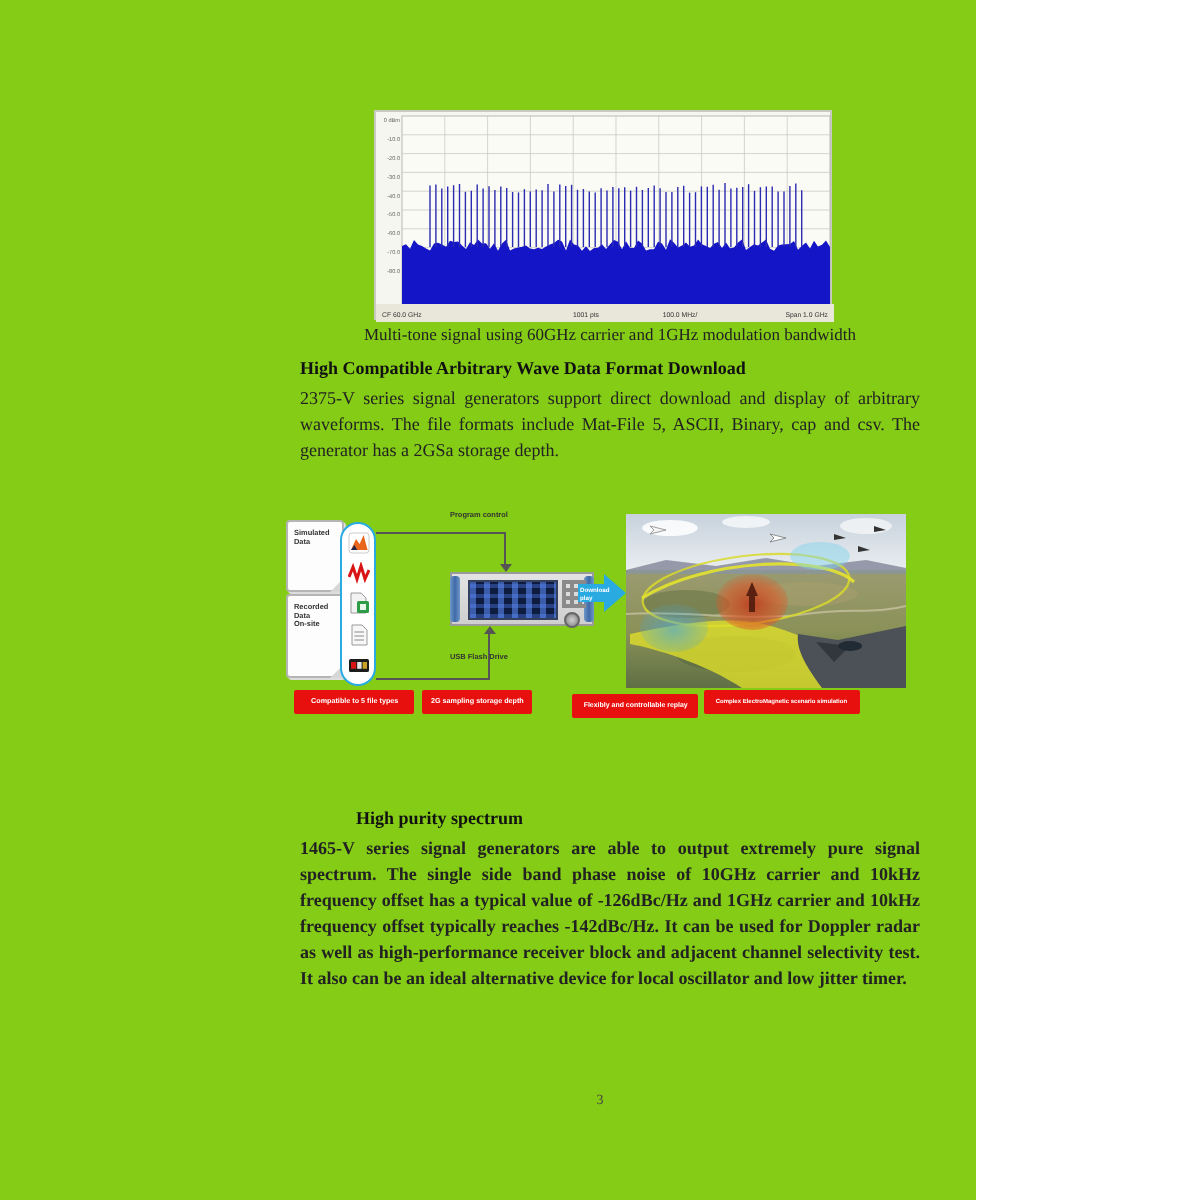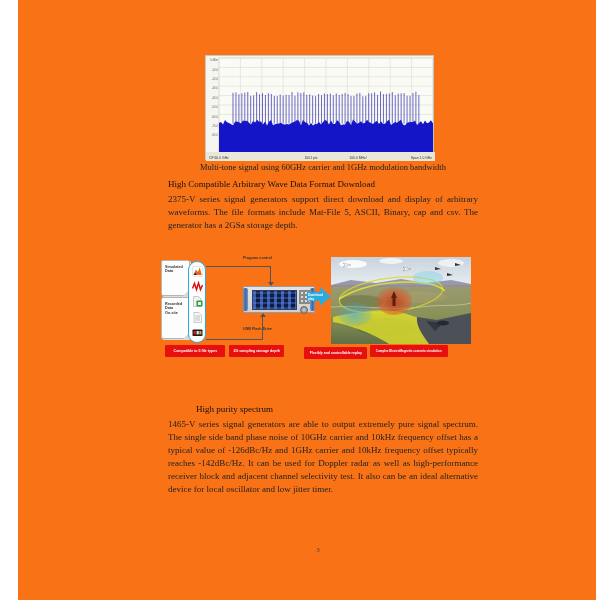--- a/index.html
+++ b/index.html
@@ -1,31 +1,31 @@
 <!DOCTYPE html>
 <html><head>
 <meta charset="utf-8">
 <style>
   html,body{margin:0;padding:0;background:#ffffff;}
-  #page{position:relative;width:578px;height:600px;background:#f97316;overflow:hidden;
-        font-family:"Liberation Serif", serif;color:#1a1a1a;margin-left:18px;}
+  #page{position:relative;width:488px;height:600px;background:#84cc16;overflow:hidden;
+        font-family:"Liberation Serif", serif;color:#1a1a1a;}
 
   
   #spec-wrap{position:absolute;left:187px;top:55px;width:229px;height:105px;
              background:#f6f6f1;border:1px solid #c9c9c3;box-sizing:border-box;}
   #spec-svg{position:absolute;left:0;top:0;}
 
   
   .caption{position:absolute;left:150px;top:162px;width:310px;text-align:center;
            font-size:8.5px;color:#222;}
-  .h-sec{position:absolute;left:150px;width:310px;font-size:9px;font-weight:normal;color:#111;}
+  .h-sec{position:absolute;left:150px;width:310px;font-size:9px;font-weight:bold;color:#111;}
   .p-sec{position:absolute;left:150px;width:310px;font-size:9px;line-height:13px;
          text-align:justify;color:#222;}
   #h1{top:179px;} #p1{top:193px;}
-  #h2{top:404px;padding-left:28px;} #p2{top:418px;}
+  #h2{top:404px;padding-left:28px;} #p2{top:418px;font-weight:bold;}
   .pageno{position:absolute;left:0;top:546px;width:600px;text-align:center;
           font-size:7px;color:#444;}
 
   
   #diagram{position:absolute;left:140px;top:253px;width:322px;height:112px;}
   .tiny{font-family:"Liberation Sans",sans-serif;font-weight:bold;color:#333;
         font-size:6px;line-height:7px;transform:scale(.62);transform-origin:0 0;
         white-space:pre-line;}
   .doc{position:absolute;background:#fdfdfd;border:1px solid #b5b5b5;border-radius:2px;
        box-shadow:1px 1px 0 #ddd;}

